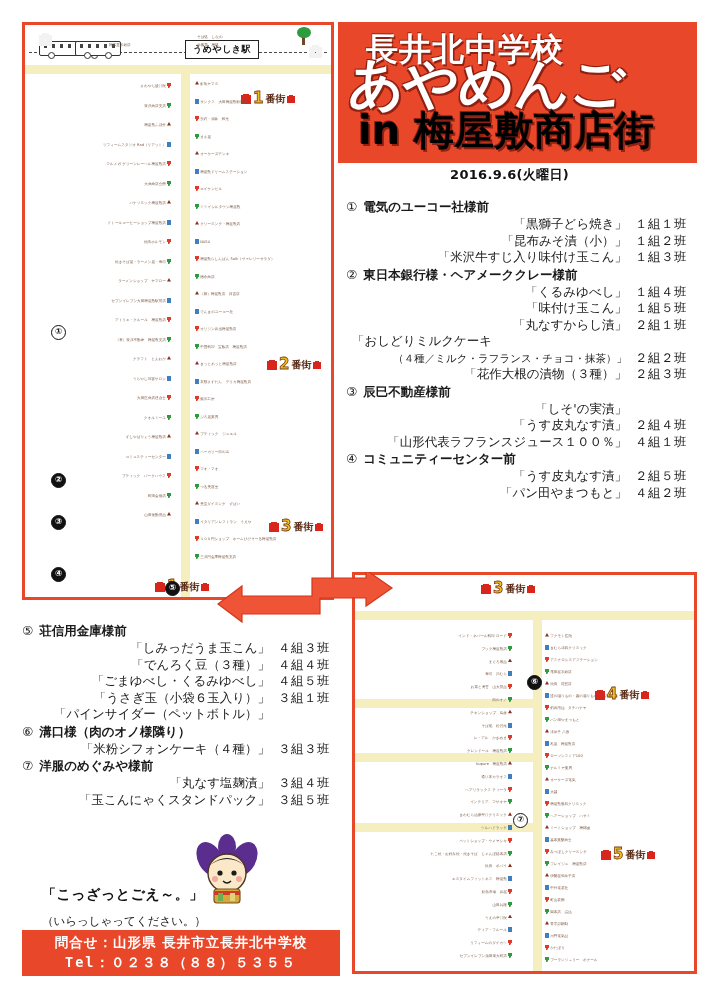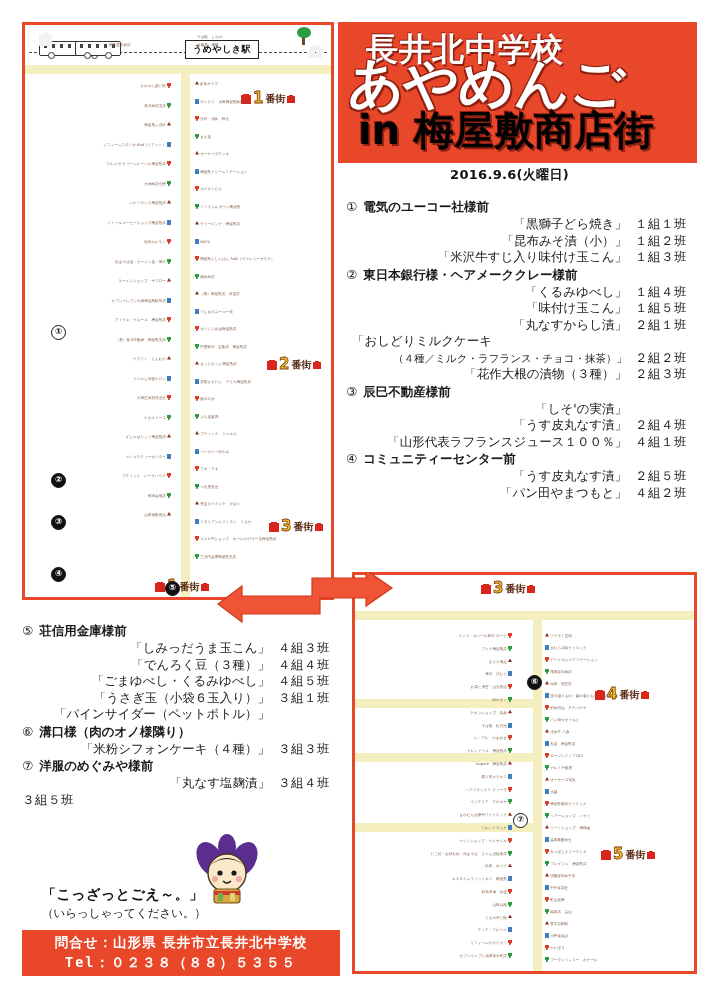--- a/index.html
+++ b/index.html
@@ -152,21 +152,21 @@
   .item-name{flex:1 1 auto;text-align:right;padding-right:8px;}
   .item-name.wide{text-align:left;padding-left:6px;}
   .item-class{flex:0 0 62px;text-align:left;letter-spacing:0.5px;}
   .item-sub{font-size:10.5px;}
 
   
   #greeting{
     position:absolute;left:42px;top:886px;width:230px;
   }
   #greeting .g1{font-size:14px;font-weight:bold;color:#111;letter-spacing:0.5px;}
-  #greeting .g2{font-size:11.5px;color:#111;margin-top:2px;}
+  #greeting .g2{font-size:11.5px;color:#111;margin-top:10px;}
   #mascot{position:absolute;left:196px;top:833px;width:62px;height:76px;}
   #contact{
     position:absolute;left:22px;top:930px;width:318px;height:46px;
     background:#e8472a;color:#fff;text-align:center;box-sizing:border-box;
     padding-top:4px;
   }
   #contact .c1{font-size:13.5px;font-weight:bold;letter-spacing:1px;}
   #contact .c2{font-size:13.5px;font-weight:bold;letter-spacing:2px;margin-top:2px;
     font-family:"DejaVu Sans Mono","Liberation Mono",monospace;}
 </style>
@@ -497,20 +497,21 @@
       </div>
       <div class="grp-head">
         <span class="circnum">⑦</span>
         <span>洋服のめぐみや様前</span>
       </div>
       <div class="item-row">
         <span class="item-name">「丸なす塩麹漬」</span>
         <span class="item-class">３組４班</span>
       </div>
       <div class="item-row">
+        <span class="item-name">「玉こんにゃくスタンドパック」</span>
         <span class="item-class">３組５班</span>
       </div>
     </div>
 
   <svg id="mascot" viewBox="0 0 62 76">
     <ellipse cx="14" cy="26" rx="12" ry="18" fill="#5b2d8e" transform="rotate(-28 14 26)"></ellipse>
     <ellipse cx="48" cy="26" rx="12" ry="18" fill="#5b2d8e" transform="rotate(28 48 26)"></ellipse>
     <ellipse cx="31" cy="14" rx="9" ry="13" fill="#5b2d8e"></ellipse>
     <circle cx="31" cy="40" r="19" fill="#fbe8c8" stroke="#4a3520" stroke-width="1.4"></circle>
     <path d="M14 32 Q31 18 48 32 Q40 26 31 26 Q22 26 14 32 Z" fill="#1b1b1b"></path>

